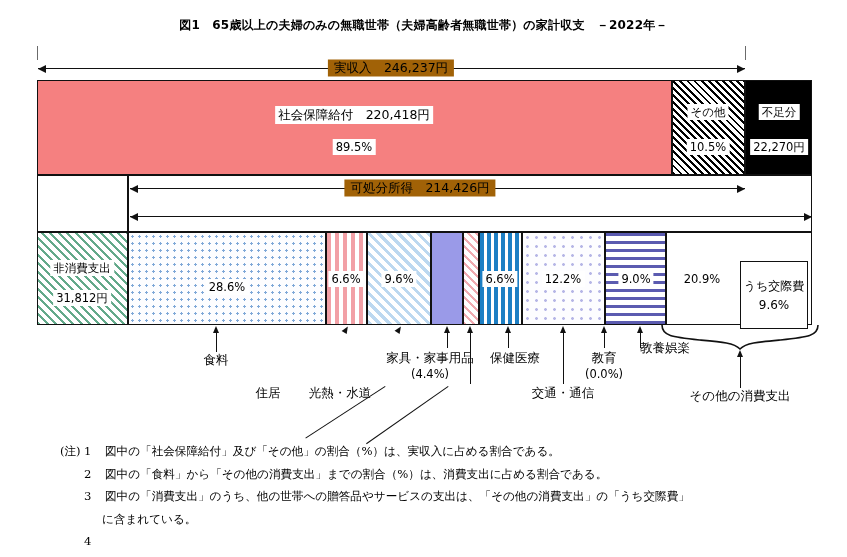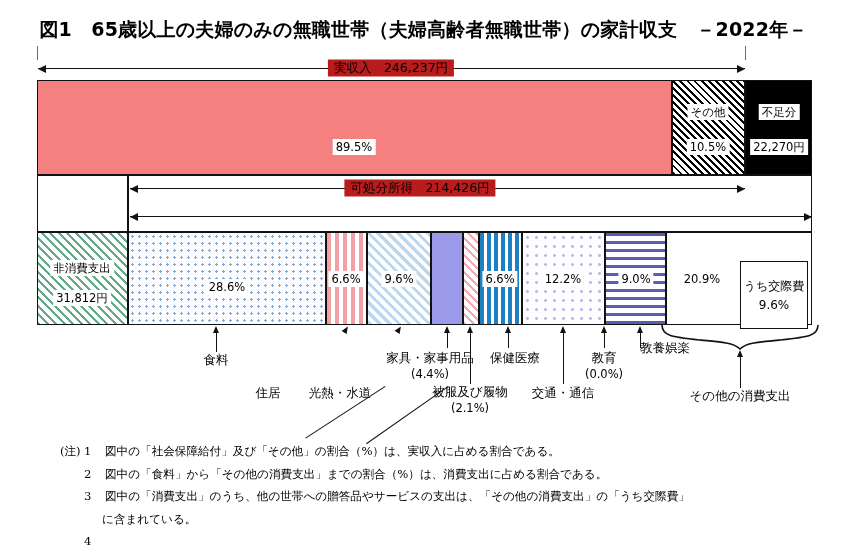--- a/index.html
+++ b/index.html
@@ -6,21 +6,21 @@
   body{
     width:847px;height:557px;background:#ffffff;
     font-family:"Liberation Sans","DejaVu Sans",sans-serif;
     color:#000;position:relative;overflow:hidden;
   }
   .fig{position:absolute;left:0;top:0;width:847px;height:557px;}
 
   
   .title{
     position:absolute;left:0;top:17px;width:847px;text-align:center;
-    font-size:19px;font-weight:bold;letter-spacing:.2px;
+    font-size:12px;font-weight:bold;letter-spacing:.2px;
     font-family:"DejaVu Sans","Liberation Sans",sans-serif;
   }
 
   
   .seg{position:absolute;box-sizing:border-box;border:1px solid #111;overflow:hidden;}
   .seglbl{
     position:absolute;left:50%;transform:translateX(-50%);
     background:#fff;padding:1px 3px;white-space:nowrap;
     font-size:11.5px;font-family:"DejaVu Sans","Liberation Sans",sans-serif;
     line-height:1.25;text-align:center;
@@ -29,21 +29,21 @@
 
   
   .arrow{position:absolute;height:1px;background:#111;}
   .arrow:before,.arrow:after{
     content:"";position:absolute;top:-3.5px;width:0;height:0;
     border-top:4px solid transparent;border-bottom:4px solid transparent;
   }
   .arrow:before{left:0;border-right:8px solid #111;}
   .arrow:after{right:0;border-left:8px solid #111;}
   .arrowcap{
-    position:absolute;background:#b91c1c;padding:0 6px;white-space:nowrap;
+    position:absolute;background:#a16207;padding:0 6px;white-space:nowrap;
     font-size:12.5px;transform:translate(-50%,-50%);
     font-family:"DejaVu Sans","Liberation Sans",sans-serif;
   }
   .vtick{position:absolute;width:1px;background:#6b6b6b;}
 
   
   .lead{position:absolute;background:#111;transform-origin:0 0;height:1px;}
   .leadv{position:absolute;width:1px;background:#111;}
   .leadhead{
     position:absolute;width:0;height:0;
@@ -121,20 +121,21 @@
 
   <div class="title">図1　65歳以上の夫婦のみの無職世帯（夫婦高齢者無職世帯）の家計収支　－2022年－</div>
 
   <div class="vtick" style="left:37px;top:46px;height:14px;"></div>
   <div class="vtick" style="left:745px;top:46px;height:14px;"></div>
   <div class="arrow" style="left:38px;top:68px;width:707px;"></div>
   <div class="arrowcap" style="left:391px;top:68px;">実収入　246,237円</div>
 
   <div class="seg f-salmon" style="left:37px;top:80px;width:635px;height:95px;">
   </div>
+  <div class="seglbl big" style="left:354px;top:106px;">社会保障給付　220,418円</div>
   <div class="seglbl" style="left:354px;top:139px;">89.5%</div>
 
   <div class="seg f-hatch-black" style="left:672px;top:80px;width:73px;height:95px;"></div>
   <div class="seglbl" style="left:708px;top:104px;">その他</div>
   <div class="seglbl" style="left:708px;top:139px;">10.5%</div>
 
   <div class="seg f-black" style="left:745px;top:80px;width:67px;height:95px;"></div>
   <div class="seglbl" style="left:779px;top:104px;">不足分</div>
   <div class="seglbl" style="left:779px;top:139px;">22,270円</div>
 
@@ -194,24 +195,20 @@
 
   <div class="leadv" style="left:447px;top:332px;height:16px;"></div>
   <div class="leadhead" style="left:443.5px;top:326px;"></div>
   <div class="cap" style="left:430px;top:350px;">
     <span>家具・家事用品</span>
     <span class="sub">(4.4%)</span>
   </div>
 
   <div class="leadv" style="left:470px;top:332px;height:52px;"></div>
   <div class="leadhead" style="left:466.5px;top:326px;"></div>
-  <div class="cap" style="left:470px;top:384px;">
-    <span>被服及び履物</span>
-    <span class="sub">(2.1%)</span>
-  </div>
 
   <div class="leadv" style="left:508px;top:332px;height:16px;"></div>
   <div class="leadhead" style="left:504.5px;top:326px;"></div>
   <div class="cap" style="left:515px;top:350px;">保健医療</div>
 
   <div class="leadv" style="left:563px;top:332px;height:52px;"></div>
   <div class="leadhead" style="left:559.5px;top:326px;"></div>
   <div class="cap" style="left:563px;top:385px;">交通・通信</div>
 
   <div class="leadv" style="left:604px;top:332px;height:16px;"></div>

